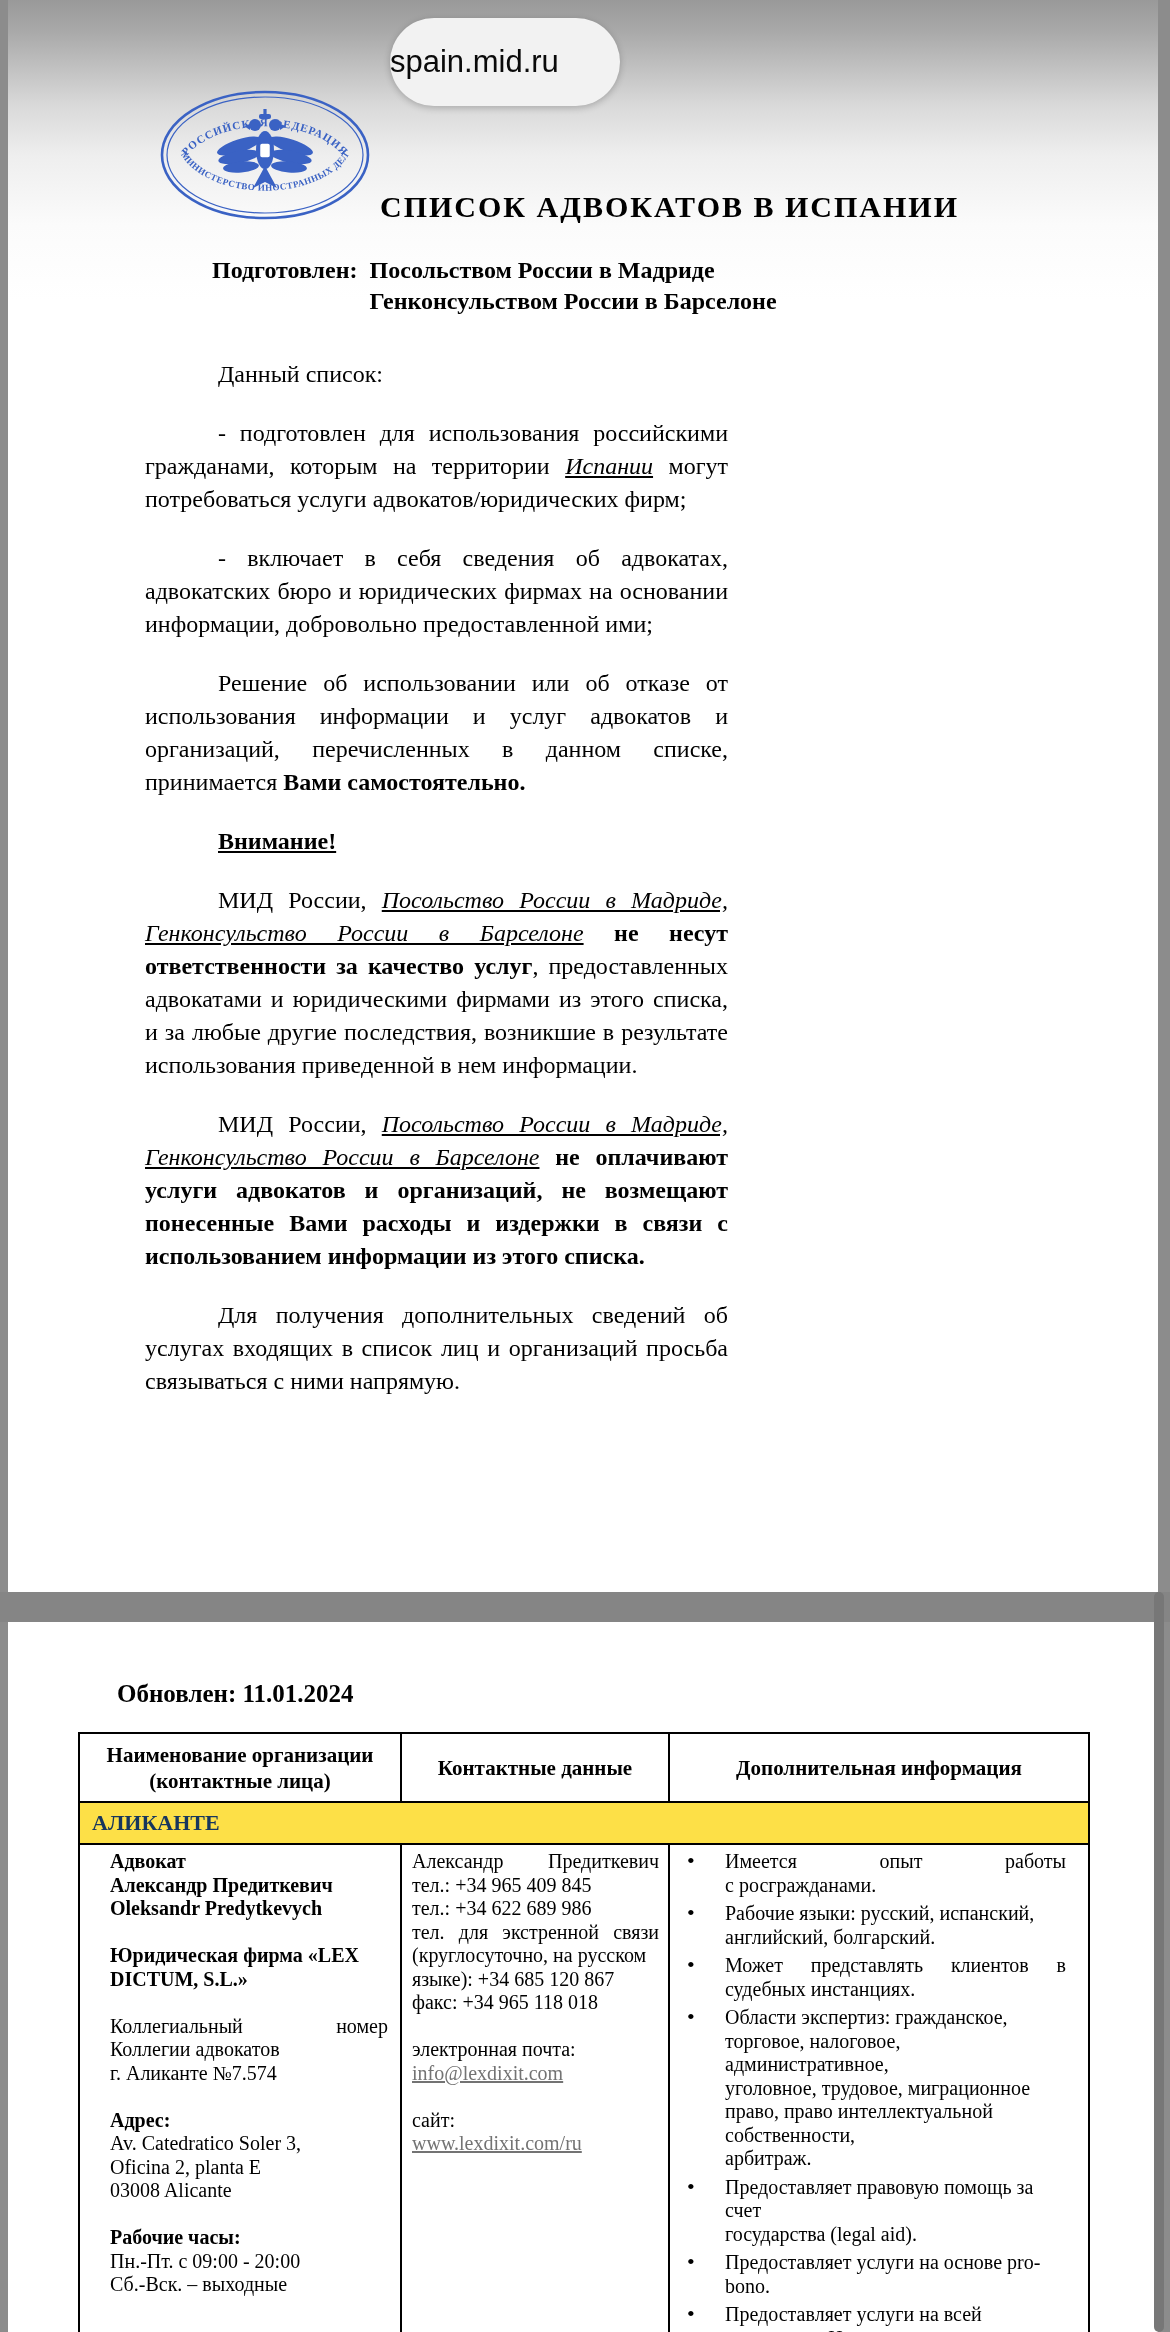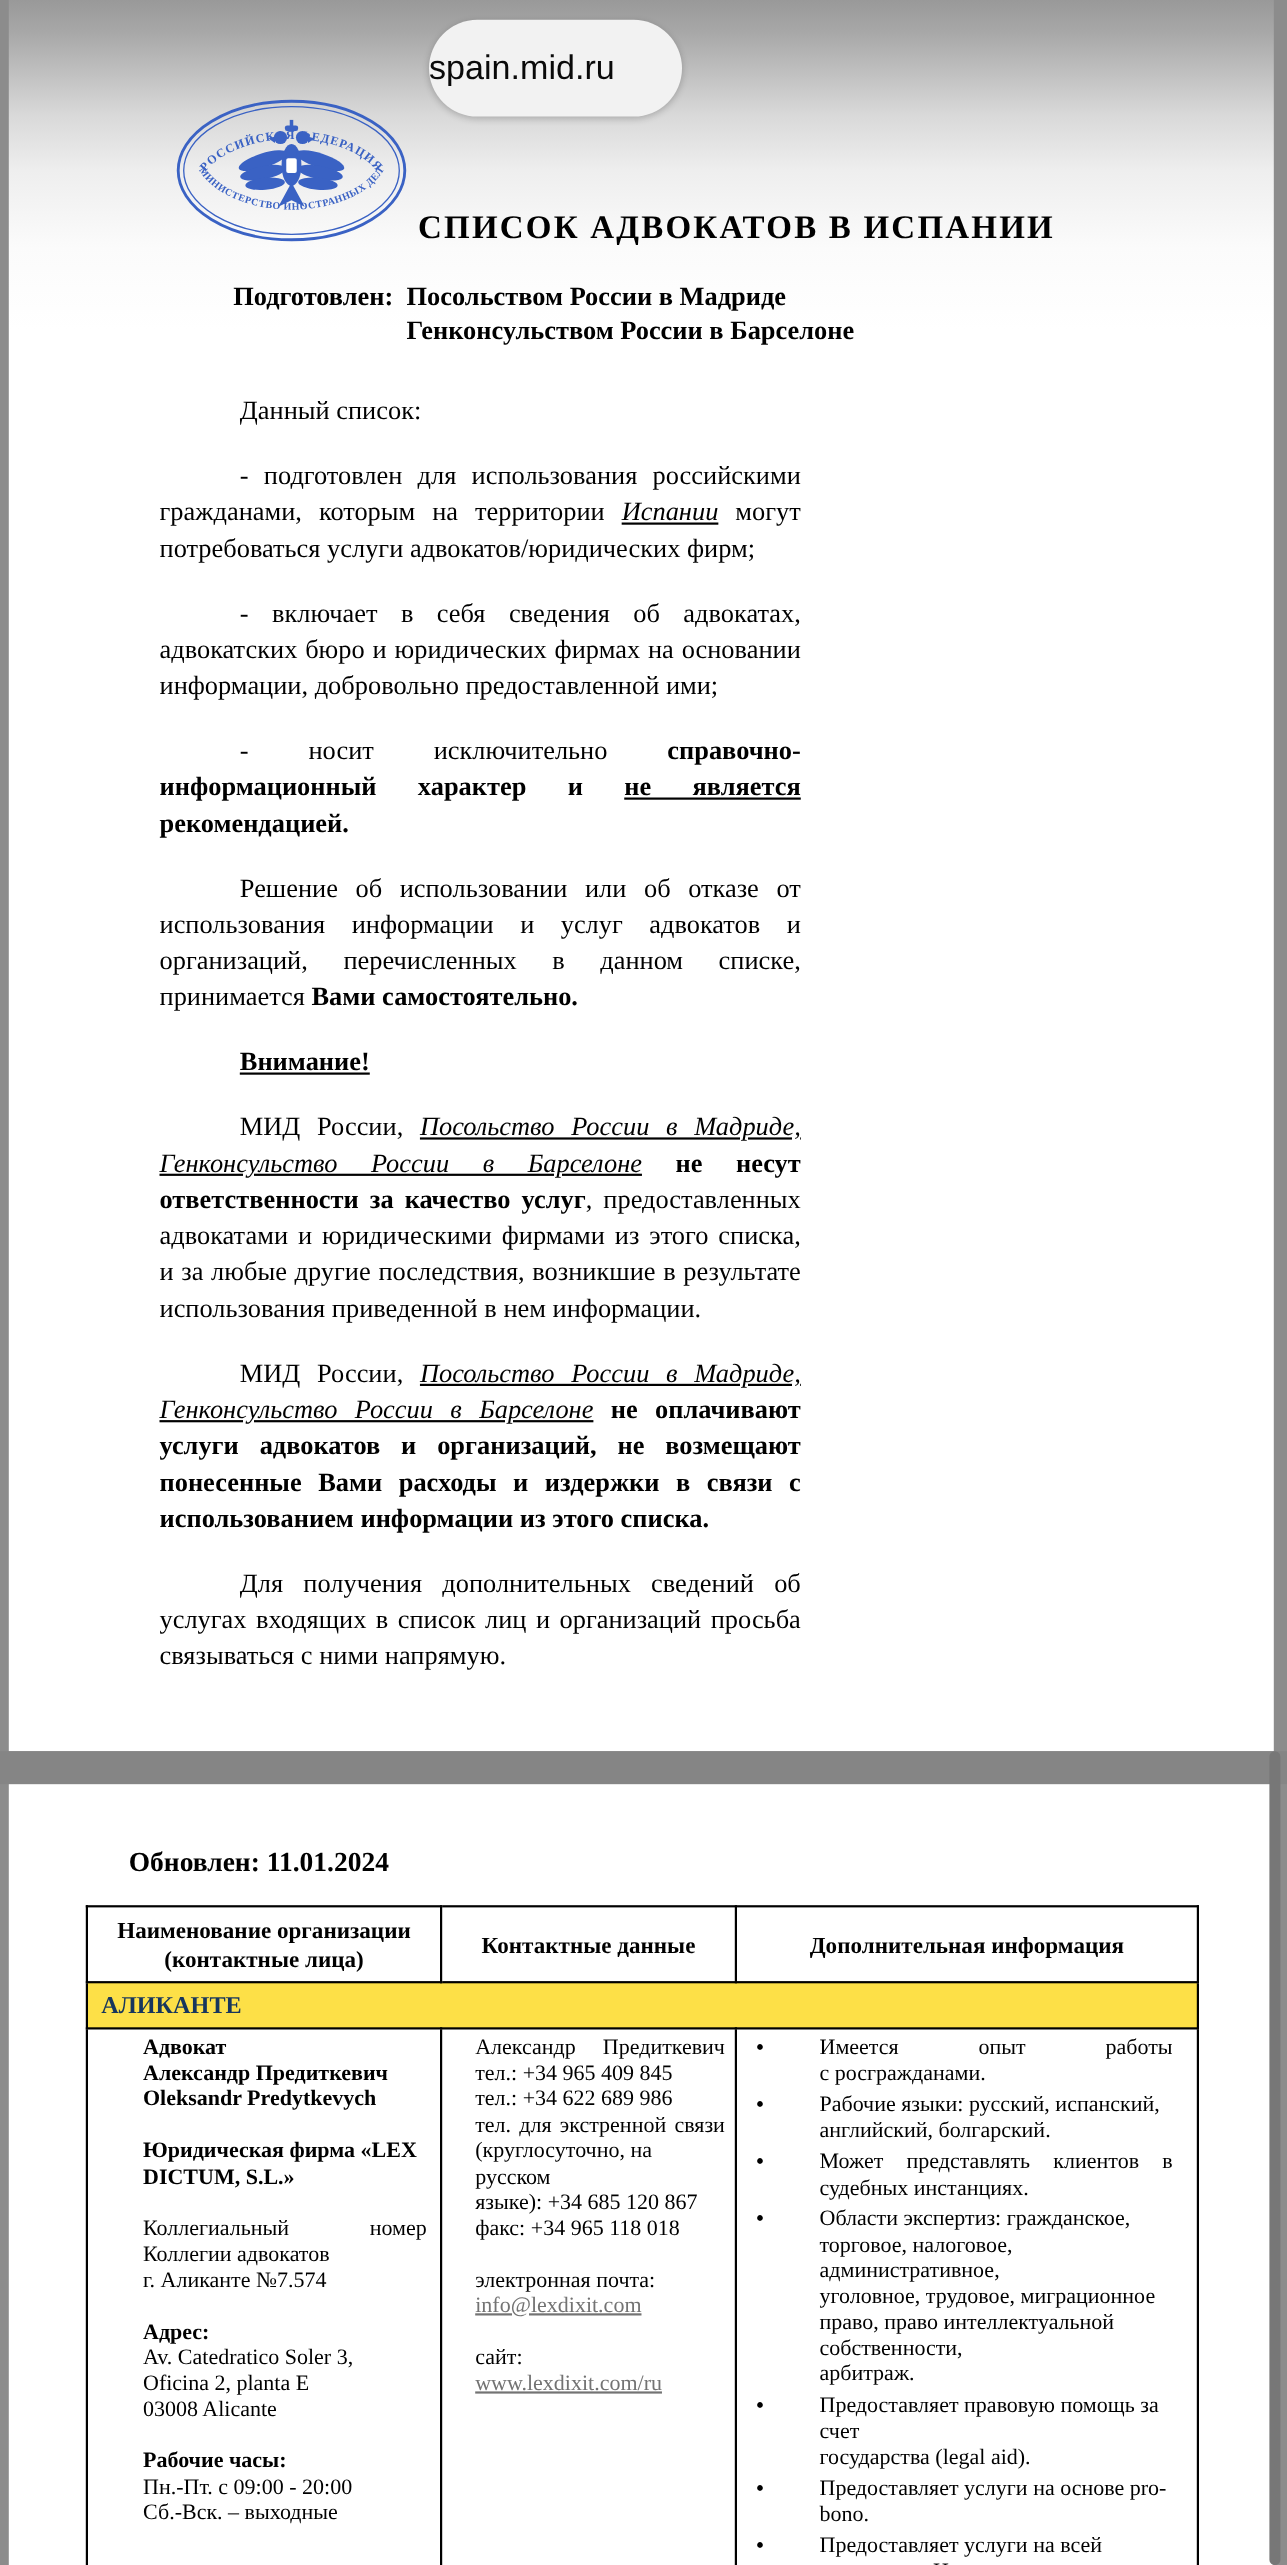--- a/index.html
+++ b/index.html
@@ -33,21 +33,21 @@
   table.lawyers td,table.lawyers th{border:2px solid #000;}
   th.hdr{height:67px;font-size:21px;font-weight:bold;text-align:center;vertical-align:middle;
          white-space:pre-line;line-height:26px;padding:0 8px;}
   td.region{height:40px;background:#fde047;color:#17365d;font-weight:bold;font-size:22px;
             padding:0 0 0 12px;vertical-align:middle;}
   tr.bodyrow{height:489px;}
   tr.bodyrow td{vertical-align:top;padding-top:5px;font-size:20px;line-height:23.5px;}
   td.c1{padding-left:30px;padding-right:12px;}
   td.c2{padding-left:10px;padding-right:9px;}
   td.c3{padding-right:4px;}
-  .cell-line{min-height:23.5px;margin-left:20px;}
+  .cell-line{min-height:23.5px;}
   .cell-line.b{font-weight:bold;}
   .spread{text-align:justify;text-align-last:justify;}
   .center{}
   .blank{height:22px;}
   a.link{color:#737373;text-decoration:underline;display:block;}
   ul.bullets{margin:0;padding:0;list-style:none;}
   ul.bullets li{position:relative;padding-left:54px;margin:0 18px 5px 0;}
   ul.bullets li::before{content:"\2022";position:absolute;left:16px;top:-1px;font-size:22px;}
 
   .scrollbar{position:absolute;left:1154px;top:1592px;width:10px;height:740px;background:#777;border-radius:5px;}
@@ -94,21 +94,20 @@
     <span>
       <div>Посольством России в Мадриде</div>
       <div>Генконсульством России в Барселоне</div>
     </span>
   </div>
 
   <div class="body-text">
       <p class="para"><span>Данный список:</span></p>
       <p class="para"><span>- подготовлен для использования российскими гражданами, которым на территории </span><span class="i u">Испании</span><span> могут потребоваться услуги адвокатов/юридических фирм;</span></p>
       <p class="para"><span>- включает в себя сведения об адвокатах, адвокатских бюро и юридических фирмах на основании информации, добровольно предоставленной ими;</span></p>
-      <p class="para"><span>- носит исключительно </span><span class="b">справочно-информационный характер и </span><span class="b u">не является</span><span class="b"> рекомендацией.</span></p>
       <p class="para"><span>Решение об использовании или об отказе от использования информации и услуг адвокатов и организаций, перечисленных в данном списке, принимается </span><span class="b">Вами самостоятельно.</span></p>
       <p class="para"><span class="b u">Внимание!</span></p>
       <p class="para"><span>МИД России, </span><span class="i u">Посольство России в Мадриде, Генконсульство России в Барселоне</span><span class="b"> не несут ответственности за качество услуг</span><span>, предоставленных адвокатами и юридическими фирмами из этого списка, и за любые другие последствия, возникшие в результате использования приведенной в нем информации.</span></p>
       <p class="para"><span>МИД России, </span><span class="i u">Посольство России в Мадриде, Генконсульство России в Барселоне</span><span class="b"> не оплачивают услуги адвокатов и организаций, не возмещают понесенные Вами расходы и издержки в связи с использованием информации из этого списка.</span></p>
       <p class="para"><span>Для получения дополнительных сведений об услугах входящих в список лиц и организаций просьба связываться с ними напрямую.</span></p>
     </div>
 </div>
 
 <div class="page-gap"></div>
 

